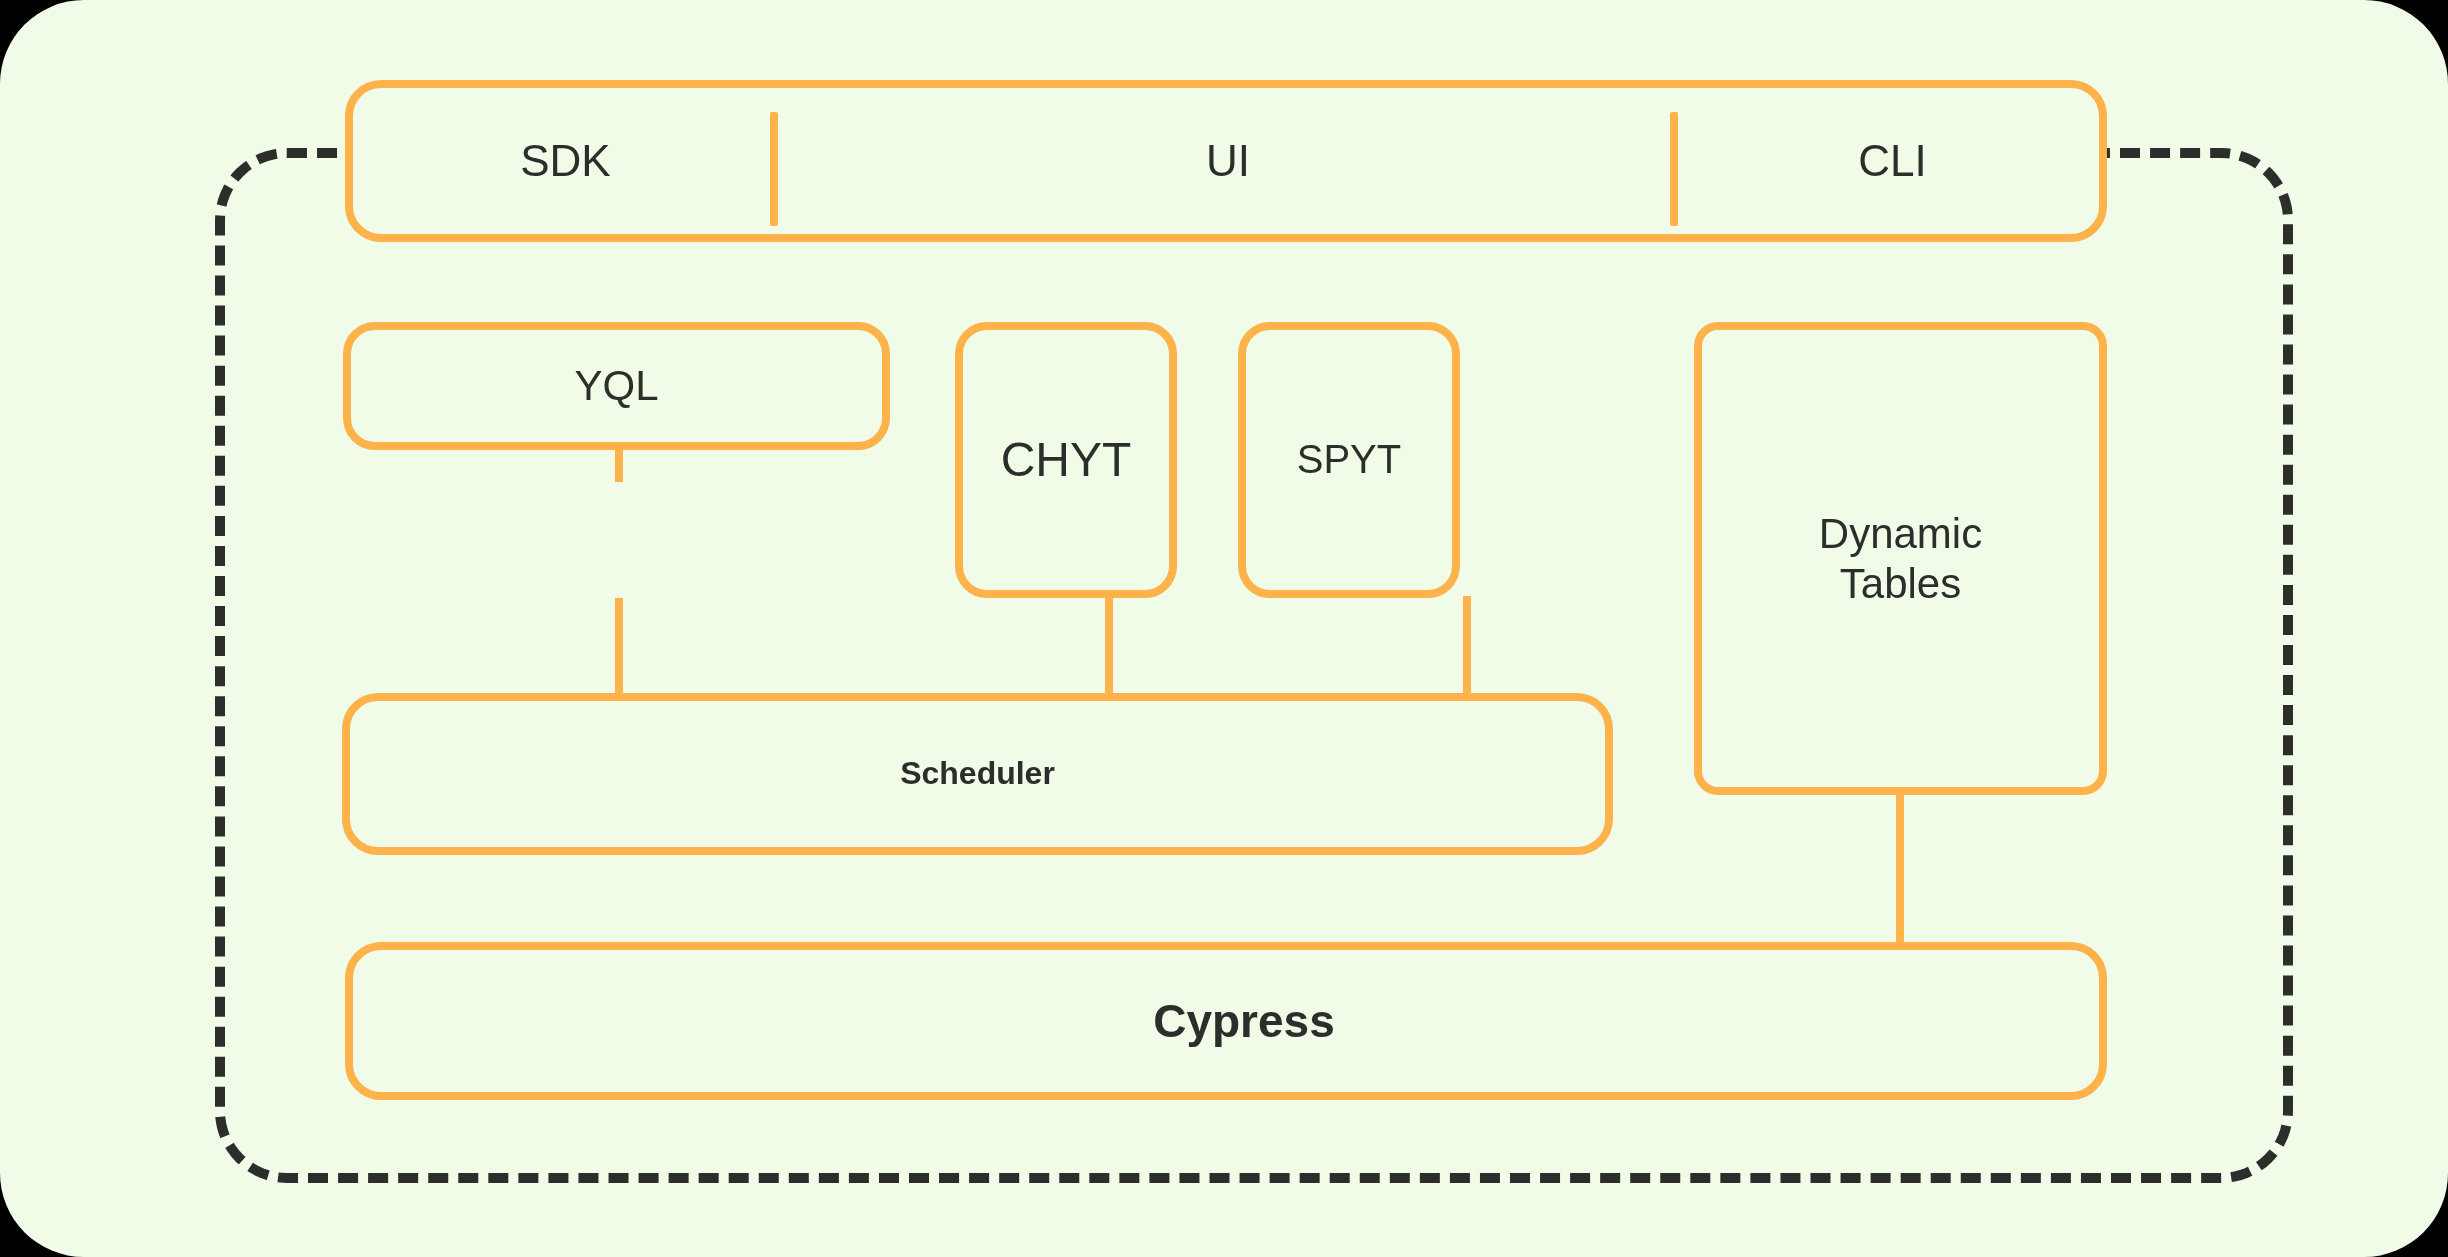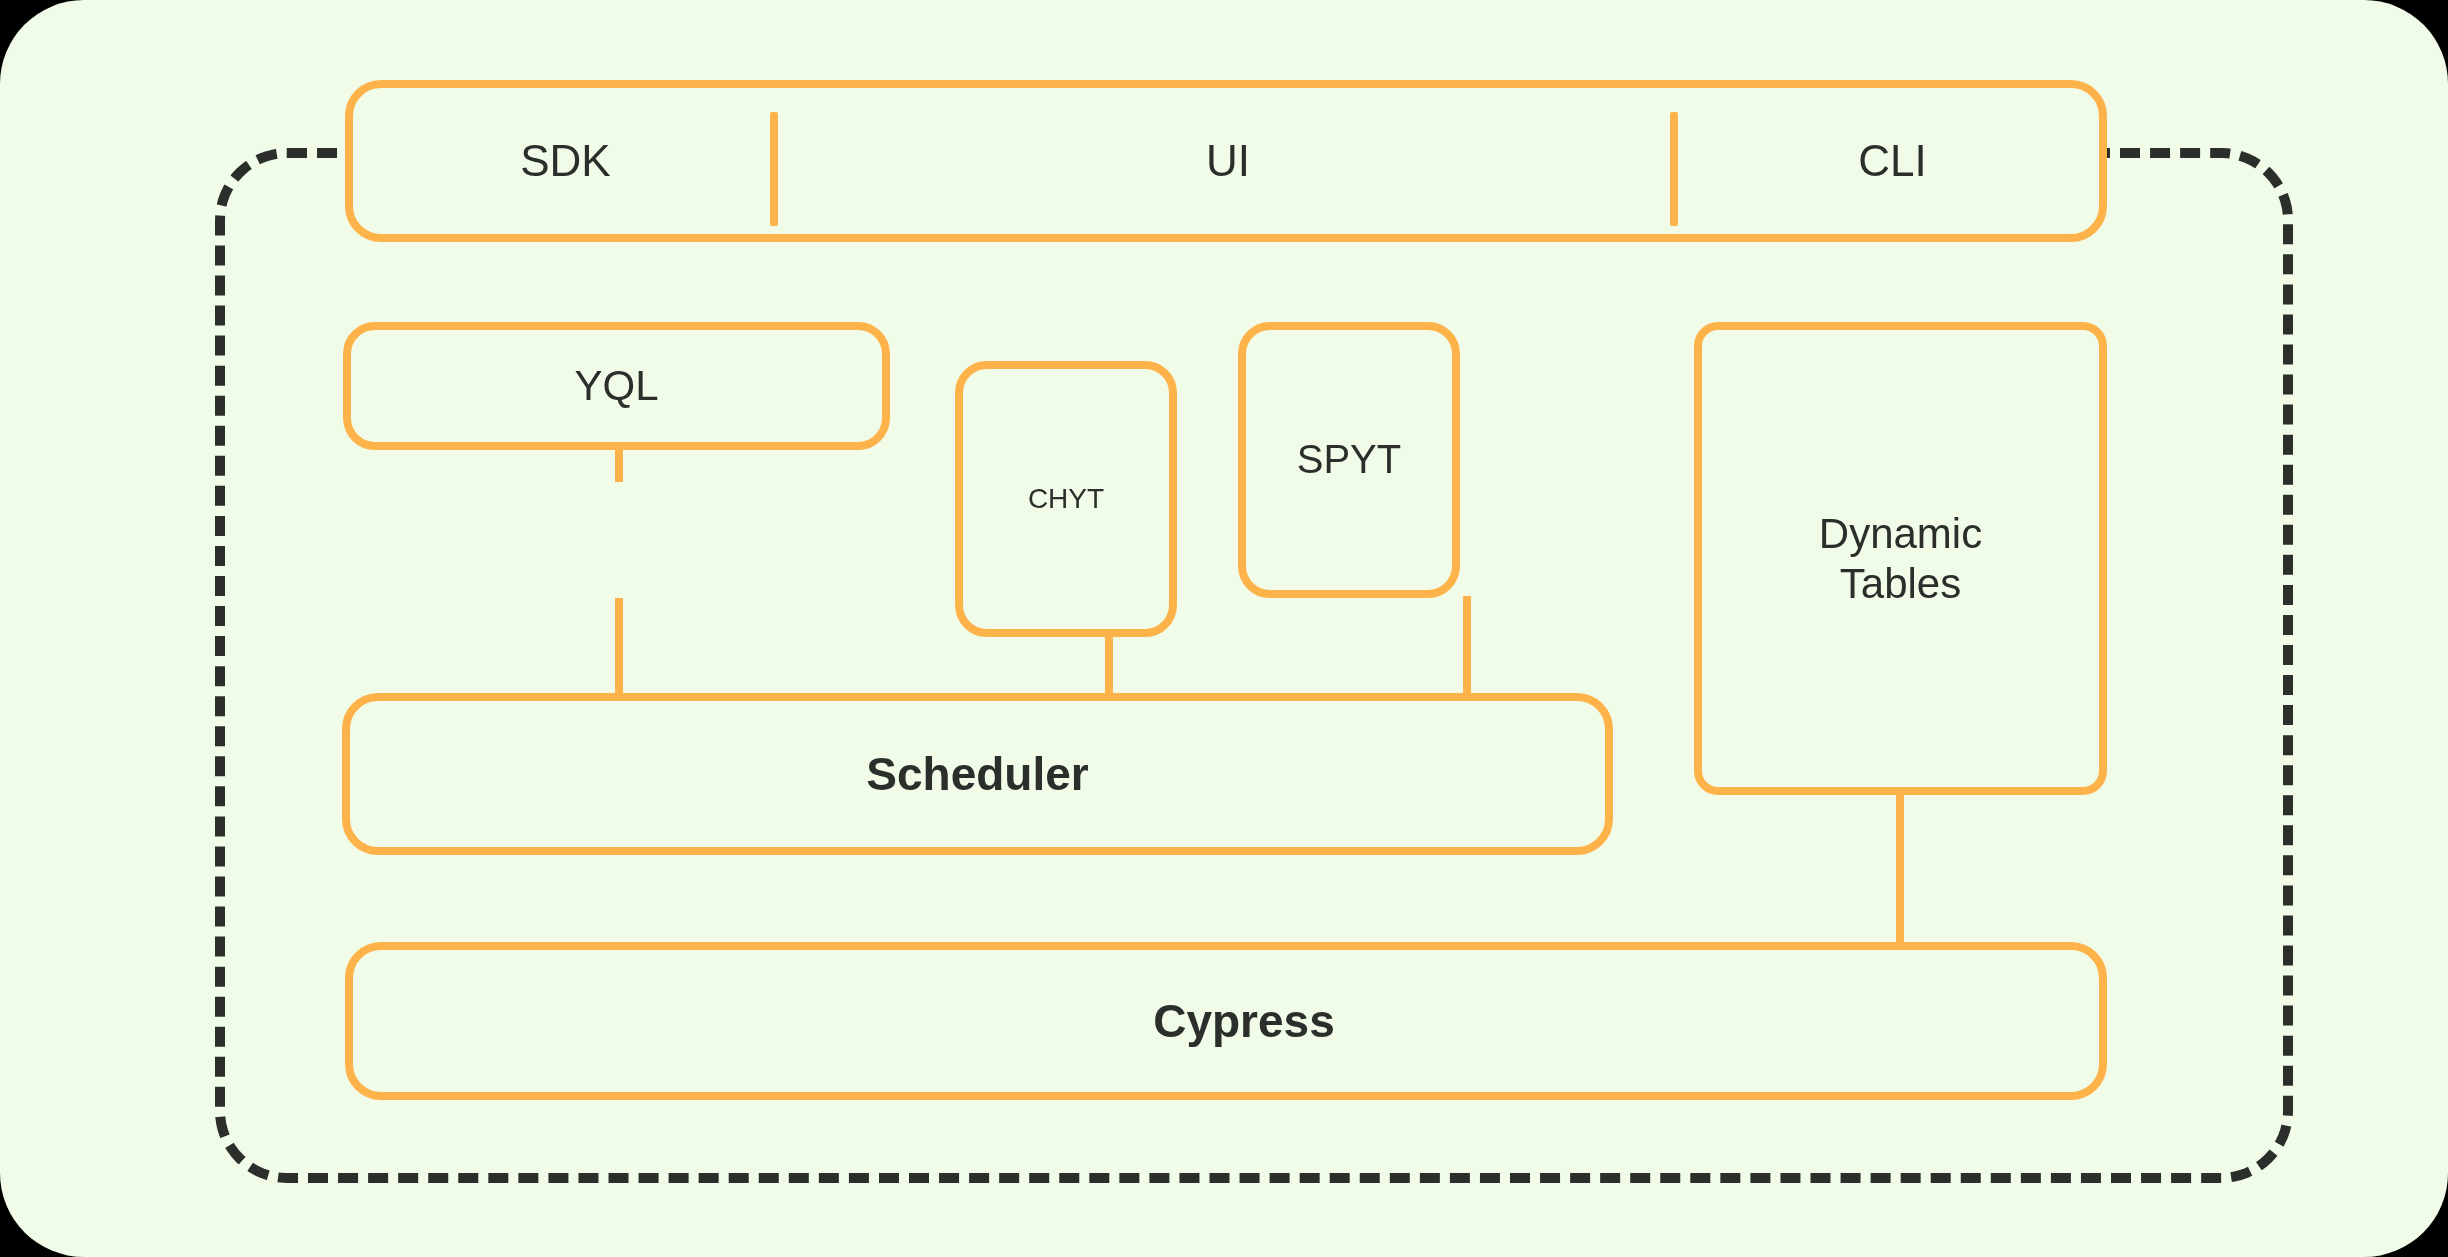--- a/index.html
+++ b/index.html
@@ -90,35 +90,34 @@
   #node-yql {
     left: 343px;  top: 322px;  width: 547px;  height: 128px;
     font-size: 42px;
   }
   #node-mapreduce {
     left: 343px;  top: 480px;  width: 547px;  height: 120px;
     font-size: 42px;
   }
   #node-chyt {
     left: 955px;  top: 322px;  width: 222px;  height: 276px;
-    font-size: 28px;
-    margin-top: 39px;
+    font-size: 48px;
   }
   #node-spyt {
     left: 1238px; top: 322px;  width: 222px;  height: 276px;
     font-size: 40px;
   }
   #node-dynamic-tables {
     left: 1694px; top: 322px;  width: 413px;  height: 473px;
     font-size: 42px;
     border-radius: 24px;
   }
   #node-scheduler {
     left: 342px;  top: 693px;  width: 1271px; height: 162px;
-    font-size: 46px;
+    font-size: 32px;
     font-weight: bold;
     border-radius: 36px;
   }
   #node-cypress {
     left: 345px;  top: 942px;  width: 1762px; height: 158px;
     font-size: 46px;
     font-weight: bold;
     border-radius: 36px;
     padding-left: 36px;
   }

